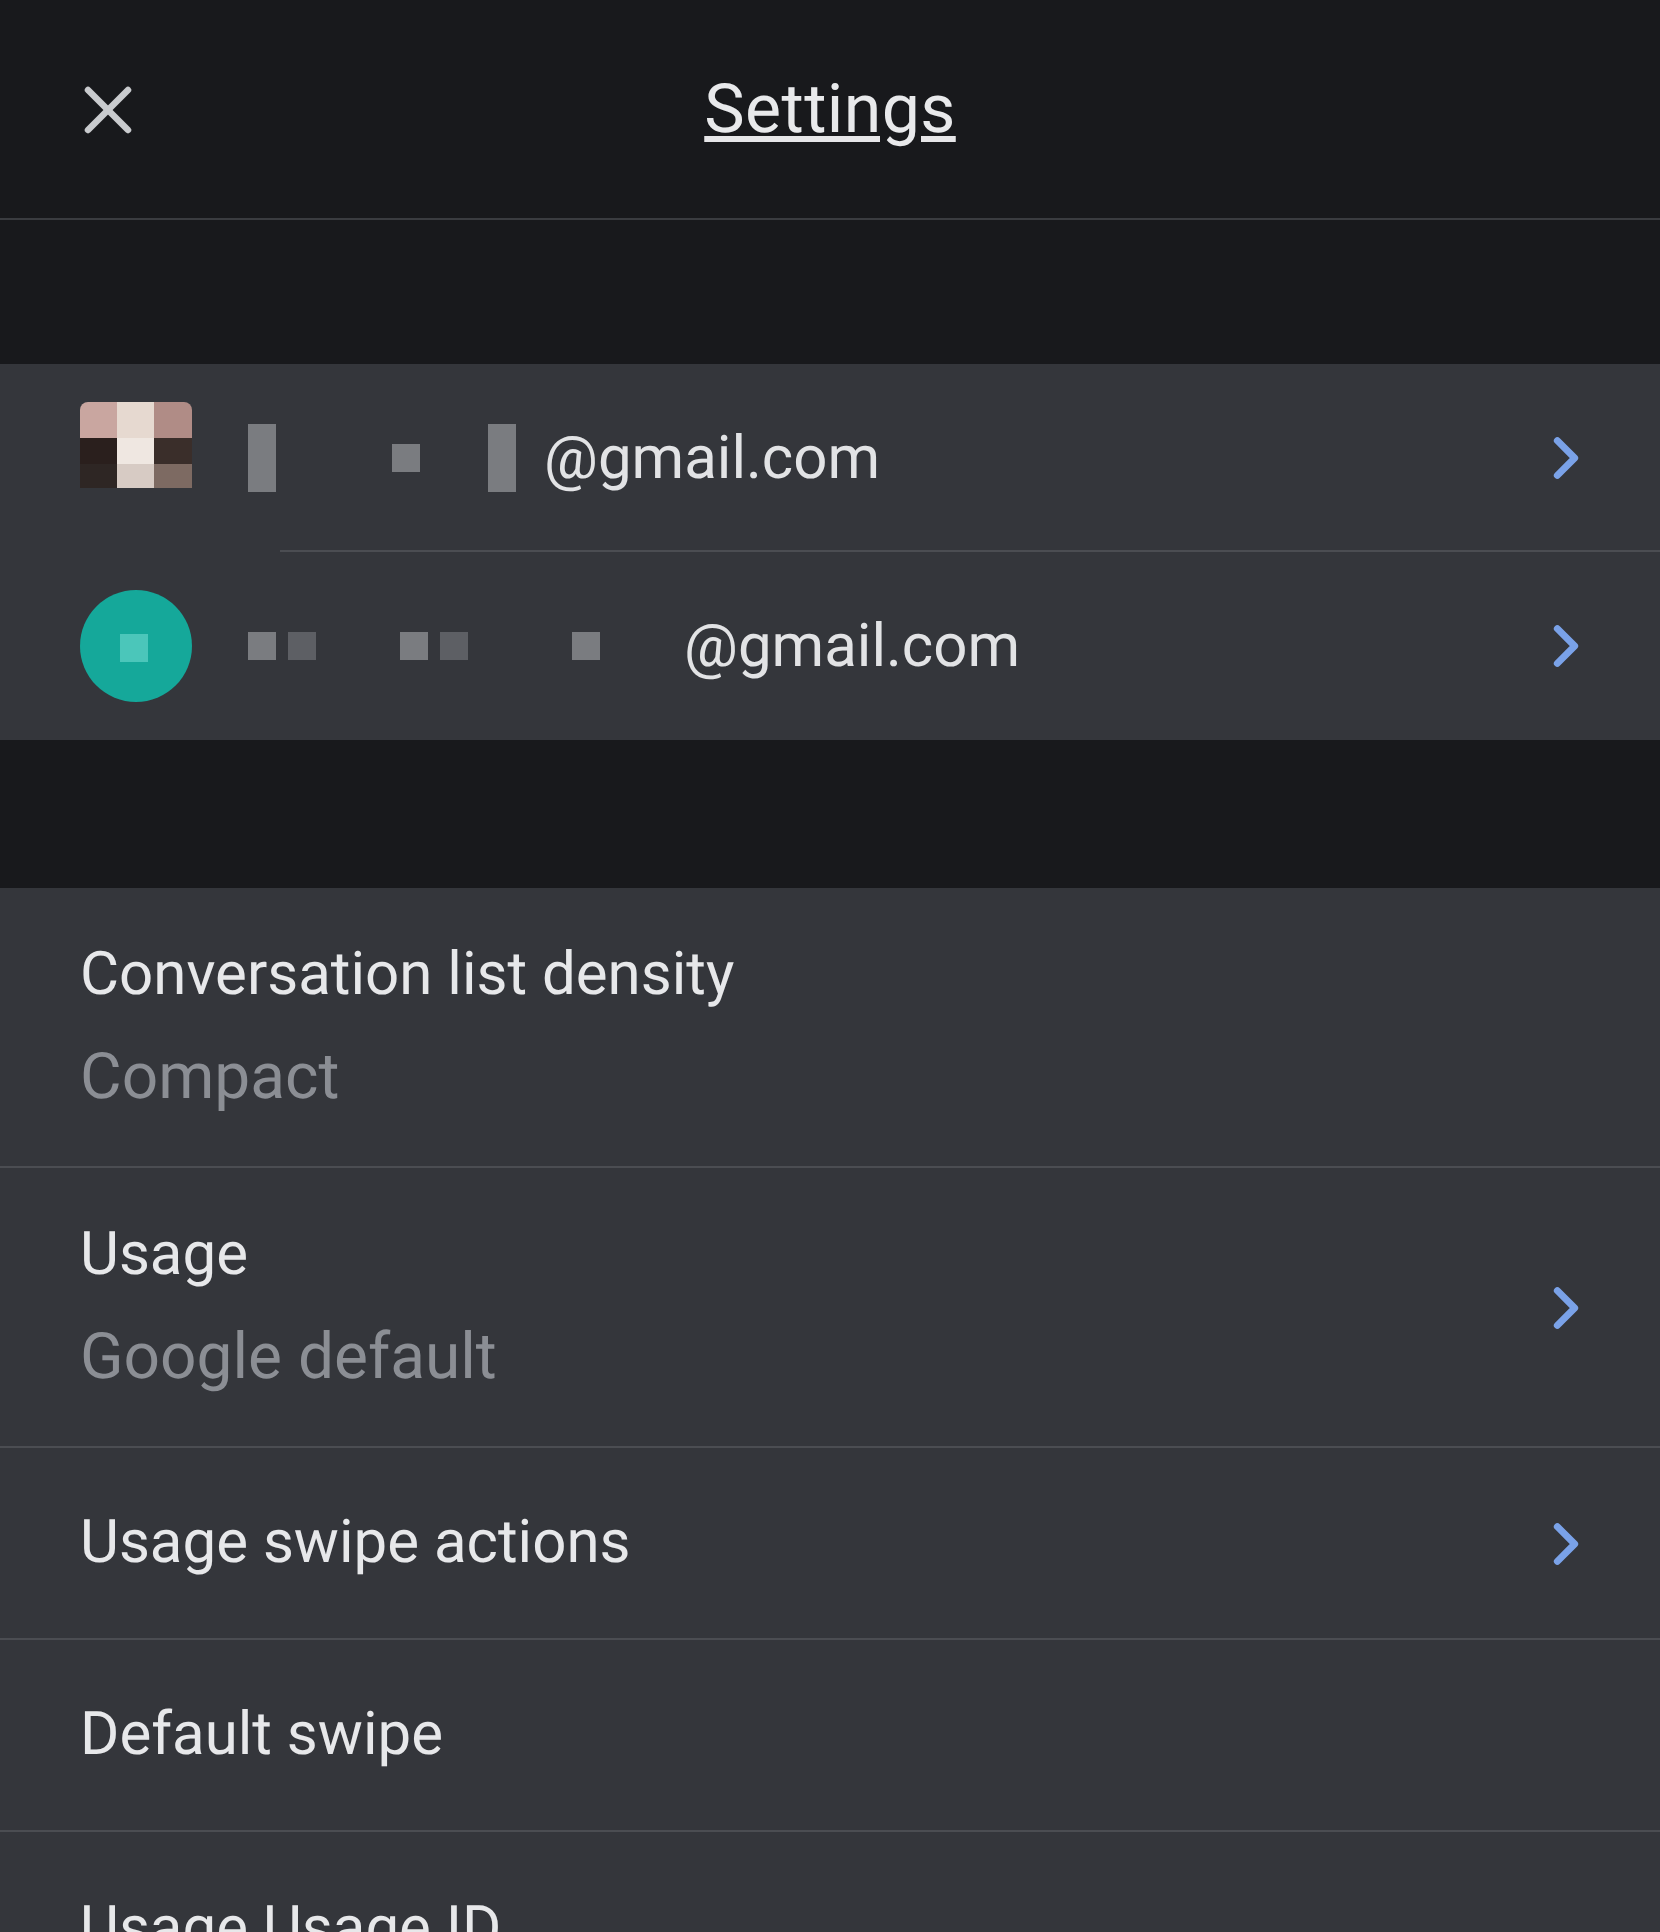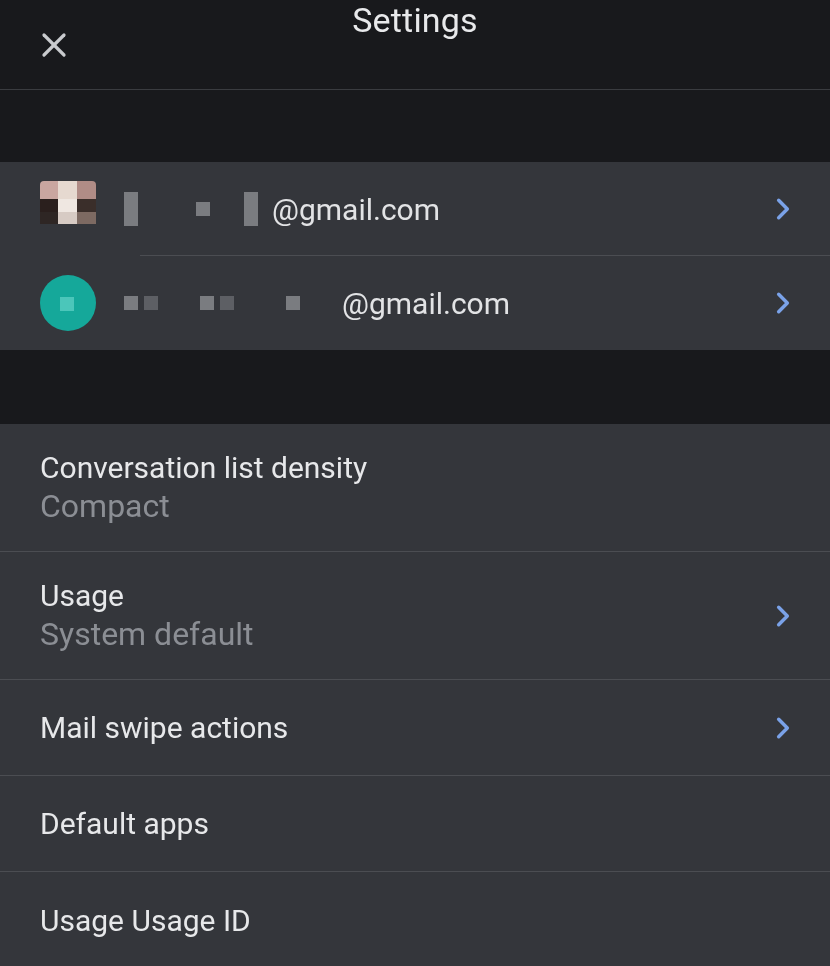--- a/index.html
+++ b/index.html
@@ -7,25 +7,26 @@
     width: 830px;
     height: 966px;
     background: #18191c;
     font-family: -apple-system, BlinkMacSystemFont, "Segoe UI", Roboto, Helvetica, Arial, sans-serif;
     color: #e6e6e8;
     overflow: hidden;
   }
 
   
   .header {
-    height: 90px;
-    display: flex;
-    align-items: flex-start;
+    height: 110px;
+    display: flex;
+    align-items: center;
     position: relative;
     border-bottom: 1px solid #3a3c40;
+    text-decoration: underline;
   }
   .close-btn {
     position: absolute;
     left: 36px;
     top: 50%;
     transform: translateY(-50%);
     width: 36px;
     height: 36px;
     display: flex;
     align-items: center;
@@ -124,21 +125,21 @@
     display: flex;
     align-items: center;
     border-bottom: 1px solid #4b4d52;
     cursor: pointer;
   }
   .setting-row:last-child { border-bottom: none; }
   .setting-text {
     flex: 1;
     display: flex;
     flex-direction: column;
-    gap: 2px;
+    gap: 14px;
   }
   .setting-label {
     font-size: 30px;
     color: #e7e8ea;
     font-weight: 400;
   }
   .setting-sub {
     font-size: 32px;
     color: #8b8e94;
   }
@@ -215,43 +216,43 @@
   <div class="setting-row row-density">
     <div class="setting-text">
       <div class="setting-label">Conversation list density</div>
       <div class="setting-sub">Compact</div>
     </div>
   </div>
 
   <div class="setting-row row-theme">
     <div class="setting-text">
       <div class="setting-label">Usage</div>
-      <div class="setting-sub">System default</div>
+      <div class="setting-sub">Google default</div>
     </div>
     <div class="chevron">
       <svg viewBox="0 0 24 24">
           <polyline points="8 4 16 12 8 20"></polyline>
         </svg>
     </div>
   </div>
 
   <div class="setting-row">
     <div class="setting-text">
-      <div class="setting-label">Mail swipe actions</div>
+      <div class="setting-label">Usage swipe actions</div>
     </div>
     <div class="chevron">
       <svg viewBox="0 0 24 24">
           <polyline points="8 4 16 12 8 20"></polyline>
         </svg>
     </div>
   </div>
 
   <div class="setting-row">
     <div class="setting-text">
-      <div class="setting-label">Default apps</div>
+      <div class="setting-label">Default swipe</div>
     </div>
   </div>
 
   <div class="setting-row">
     <div class="setting-text">
       <div class="setting-label">Usage Usage ID</div>
     </div>
   </div>
 
 </div>

